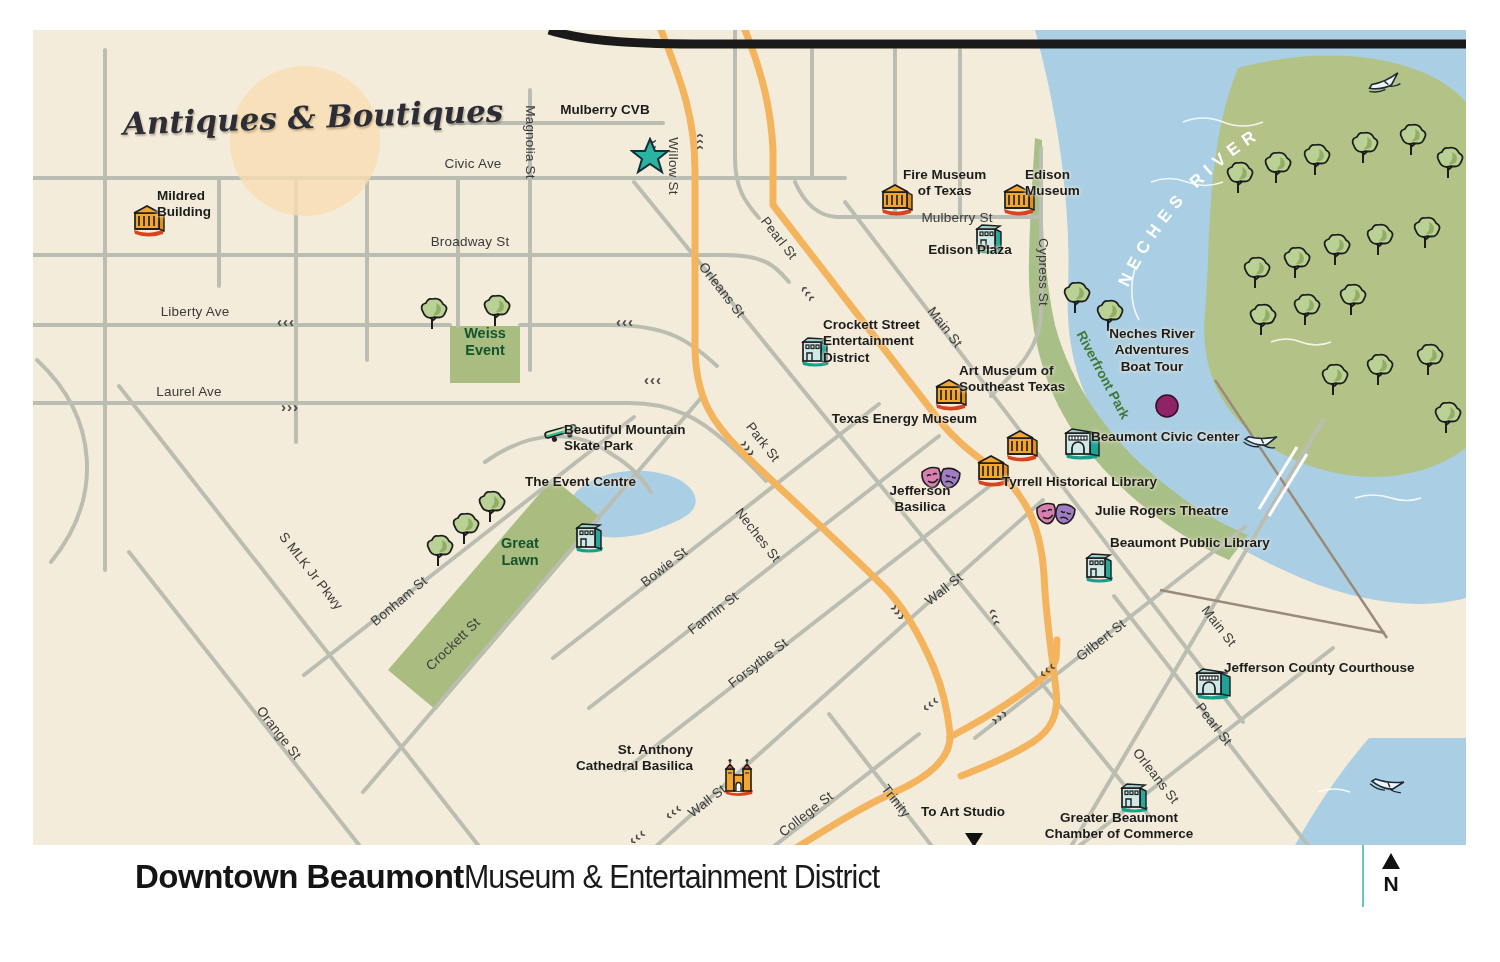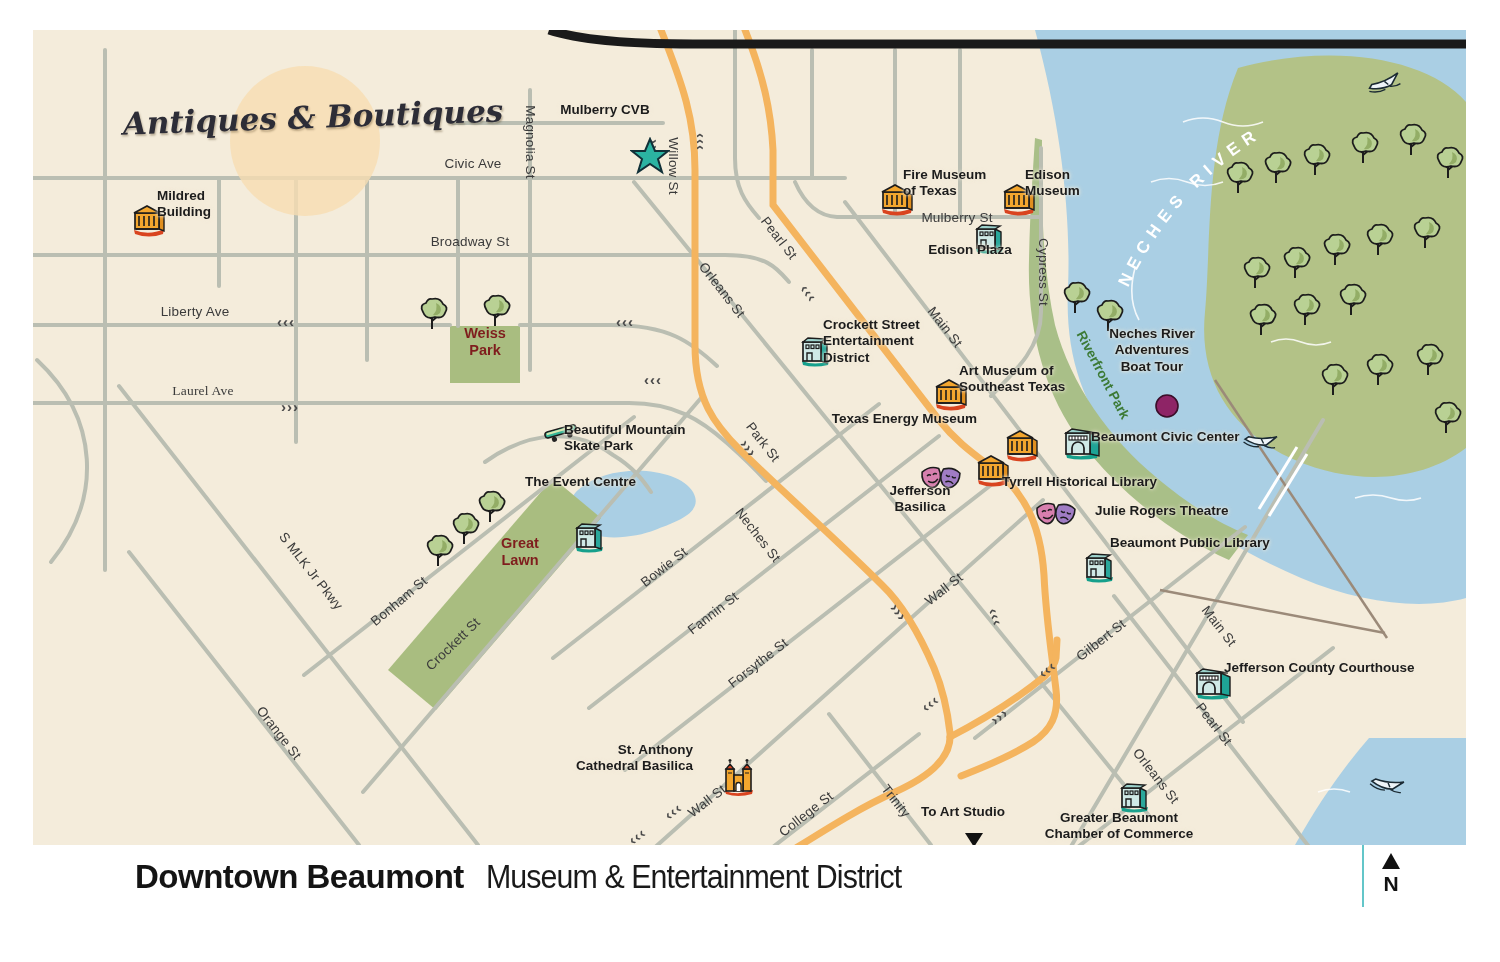--- a/index.html
+++ b/index.html
@@ -7,34 +7,34 @@
   #page{position:relative;width:1500px;height:962px;background:#fff;}
   #map{position:absolute;left:33px;top:30px;width:1433px;height:815px;background:#f4ecdb;overflow:hidden;}
   #map svg{position:absolute;left:0;top:0;}
   #overlay{position:absolute;left:0;top:0;width:1433px;height:815px;}
   .street-label{position:absolute;font-size:13.5px;color:#3b3b3b;white-space:nowrap;
     transform-origin:center;letter-spacing:.2px;}
   .flow-arrows{position:absolute;font-size:15px;font-weight:700;color:#4a4a4a;white-space:nowrap;
     letter-spacing:1px;transform-origin:center;}
   .poi-label{position:absolute;font-size:13.5px;font-weight:700;color:#1c1c1c;line-height:1.22;
     white-space:nowrap;text-shadow:0 0 3px rgba(244,236,219,.95),0 0 5px rgba(244,236,219,.85);}
-  .park-label{position:absolute;font-size:14.5px;font-weight:700;color:#7f1d1d;line-height:1.15;
+  .park-label{position:absolute;font-size:14.5px;font-weight:700;color:#14532d;line-height:1.15;
     text-align:center;white-space:nowrap;}
   .poi-icon{position:absolute;transform:translate(-50%,-50%);}
   .anch-center{transform:translate(-50%,0);text-align:center;}
   .anch-right{transform:translate(-100%,0);text-align:right;}
   .anch-left{transform:translate(0,0);text-align:left;}
   #antiques-bg{position:absolute;left:197px;top:36px;width:150px;height:150px;border-radius:50%;
     background:#f8ddb2;opacity:.8;}
   #antiques-label{position:absolute;left:280px;top:87px;transform:translate(-50%,-50%) rotate(-2deg);
     font-family:"DejaVu Serif",serif;font-style:italic;font-weight:700;font-size:31px;color:#2d2d37;
     white-space:nowrap;text-shadow:1px 2px 2px rgba(80,60,30,.35);}
   #riverfront-label{position:absolute;left:1070px;top:345px;transform:translate(-50%,-50%) rotate(62deg);
     font-size:13.5px;font-weight:700;color:#3c7a36;white-space:nowrap;}
-  #title-bar{position:absolute;left:135px;top:858px;display:flex;align-items:baseline;gap:22px;}
+  #title-bar{position:absolute;left:135px;top:858px;display:flex;align-items:baseline;}
   #title-primary{font-size:33px;font-weight:700;color:#141414;letter-spacing:-.5px;}
   #title-secondary{font-size:33px;font-weight:400;color:#1a1a1a;letter-spacing:-1px;
     transform:scaleX(.92);transform-origin:left;}
   #north{position:absolute;left:1362px;top:845px;width:60px;height:64px;}
   #north .rule{position:absolute;left:0;top:0;width:2px;height:62px;background:#63c6c9;}
   #north .tri{position:absolute;left:20px;top:8px;width:0;height:0;
     border-left:9px solid transparent;border-right:9px solid transparent;border-bottom:16px solid #111;}
   #north .n{position:absolute;left:20px;top:27px;font-size:21px;font-weight:700;color:#111;width:18px;text-align:center;}
   .shield{position:absolute;transform:translate(-50%,-50%);}
   .shield text{font-family:"Liberation Sans",sans-serif;}
@@ -192,21 +192,21 @@
     <div id="antiques-bg"></div>
     <div id="antiques-label">Antiques &amp; Boutiques</div>
     <div id="riverfront-label">Riverfront Park</div>
 
     <div id="overlay">
         <div class="street-label" style="left: 497px; top: 112px; transform: translate(-50%, -50%) rotate(90deg);">Magnolia St</div>
         <div class="street-label" style="left: 640px; top: 136px; transform: translate(-50%, -50%) rotate(90deg);">Willow St</div>
         <div class="street-label" style="left: 440px; top: 133px; transform: translate(-50%, -50%) rotate(0deg);">Civic Ave</div>
         <div class="street-label" style="left: 437px; top: 211px; transform: translate(-50%, -50%) rotate(0deg);">Broadway St</div>
         <div class="street-label" style="left: 162px; top: 281px; transform: translate(-50%, -50%) rotate(0deg);">Liberty Ave</div>
-        <div class="street-label" style="left: 170px; top: 361px; transform: translate(-50%, -50%) rotate(0deg); font-family: Liberation Serif, serif;">Laurel Ave</div>
+        <div class="street-label" style="left: 156px; top: 361px; transform: translate(-50%, -50%) rotate(0deg);">Laurel Ave</div>
         <div class="street-label" style="left: 876px; top: 187px; transform: translate(-50%, -50%) rotate(0deg); margin-left: 48px;">Mulberry St</div>
         <div class="street-label" style="left: 1010px; top: 242px; transform: translate(-50%, -50%) rotate(90deg);">Cypress St</div>
         <div class="street-label" style="left: 746px; top: 208px; transform: translate(-50%, -50%) rotate(52deg);">Pearl St</div>
         <div class="street-label" style="left: 689px; top: 260px; transform: translate(-50%, -50%) rotate(52deg);">Orleans St</div>
         <div class="street-label" style="left: 912px; top: 297px; transform: translate(-50%, -50%) rotate(52deg);">Main St</div>
         <div class="street-label" style="left: 730px; top: 412px; transform: translate(-50%, -50%) rotate(52deg);">Park St</div>
         <div class="street-label" style="left: 725px; top: 505px; transform: translate(-50%, -50%) rotate(52deg);">Neches St</div>
         <div class="street-label" style="left: 631px; top: 537px; transform: translate(-50%, -50%) rotate(-38deg);">Bowie St</div>
         <div class="street-label" style="left: 680px; top: 583px; transform: translate(-50%, -50%) rotate(-38deg);">Fannin St</div>
         <div class="street-label" style="left: 725px; top: 633px; transform: translate(-50%, -50%) rotate(-38deg);">Forsythe St</div>
@@ -232,21 +232,21 @@
         <div class="flow-arrows" style="left: 716px; top: 418px; transform: translate(-50%, -50%) rotate(52deg);">›››</div>
         <div class="flow-arrows" style="left: 866px; top: 582px; transform: translate(-50%, -50%) rotate(52deg);">›››</div>
         <div class="flow-arrows" style="left: 963px; top: 587px; transform: translate(-50%, -50%) rotate(72deg);">‹‹‹</div>
         <div class="flow-arrows" style="left: 640px; top: 781px; transform: translate(-50%, -50%) rotate(-38deg);">‹‹‹</div>
         <div class="flow-arrows" style="left: 604px; top: 806px; transform: translate(-50%, -50%) rotate(-38deg);">‹‹‹</div>
         <div class="flow-arrows" style="left: 897px; top: 673px; transform: translate(-50%, -50%) rotate(-38deg);">‹‹‹</div>
         <div class="flow-arrows" style="left: 966px; top: 686px; transform: translate(-50%, -50%) rotate(-38deg);">›››</div>
         <div class="flow-arrows" style="left: 1014px; top: 639px; transform: translate(-50%, -50%) rotate(-38deg);">‹‹‹</div>
         <div class="park-label" style="left: 452px; top: 312px; transform: translate(-50%, -50%);">
           <div>Weiss</div>
-          <div>Park</div>
+          <div>Event</div>
         </div>
         <div class="park-label" style="left: 487px; top: 522px; transform: translate(-50%, -50%);">
           <div>Great</div>
           <div>Lawn</div>
         </div>
         <span class="poi-icon" style="left: 97px; top: 173px;">
           <svg width="38" height="34" viewBox="0 0 38 34">
             <path d="M4 27 Q19 33 34 26 L33 31 Q19 36 5 31 Z" fill="#d9441f"></path>
             <path d="M29 10 L34 13 L34 28 L29 26 Z" fill="#e08f1f" stroke="#1c1c1c" stroke-width="1.4"></path>
             <rect x="5" y="10" width="24" height="16" fill="#f3a62e" stroke="#1c1c1c" stroke-width="1.7"></rect>
@@ -270,21 +270,21 @@
         <span class="poi-icon" style="left: 845px; top: 152px;">
           <svg width="38" height="34" viewBox="0 0 38 34">
             <path d="M4 27 Q19 33 34 26 L33 31 Q19 36 5 31 Z" fill="#d9441f"></path>
             <path d="M29 10 L34 13 L34 28 L29 26 Z" fill="#e08f1f" stroke="#1c1c1c" stroke-width="1.4"></path>
             <rect x="5" y="10" width="24" height="16" fill="#f3a62e" stroke="#1c1c1c" stroke-width="1.7"></rect>
             <path d="M4 10 L17 3 L30 10 Z" fill="#f3a62e" stroke="#1c1c1c" stroke-width="1.7"></path>
             <path d="M9 13 V23 M14 13 V23 M19 13 V23 M24 13 V23" stroke="#1c1c1c" stroke-width="1.6"></path>
             <path d="M6 26 h22" stroke="#1c1c1c" stroke-width="1.6"></path>
           </svg>
         </span>
-        <div class="poi-label anch-left" style="left: 870px; top: 137px;">
+        <div class="poi-label anch-left" style="left: 870px; top: 137px; text-align: center;">
           <div>Fire Museum</div>
           <div>of Texas</div>
         </div>
         <span class="poi-icon" style="left: 967px; top: 152px;">
           <svg width="38" height="34" viewBox="0 0 38 34">
             <path d="M4 27 Q19 33 34 26 L33 31 Q19 36 5 31 Z" fill="#d9441f"></path>
             <path d="M29 10 L34 13 L34 28 L29 26 Z" fill="#e08f1f" stroke="#1c1c1c" stroke-width="1.4"></path>
             <rect x="5" y="10" width="24" height="16" fill="#f3a62e" stroke="#1c1c1c" stroke-width="1.7"></rect>
             <path d="M4 10 L17 3 L30 10 Z" fill="#f3a62e" stroke="#1c1c1c" stroke-width="1.7"></path>
             <path d="M9 13 V23 M14 13 V23 M19 13 V23 M24 13 V23" stroke="#1c1c1c" stroke-width="1.6"></path>

